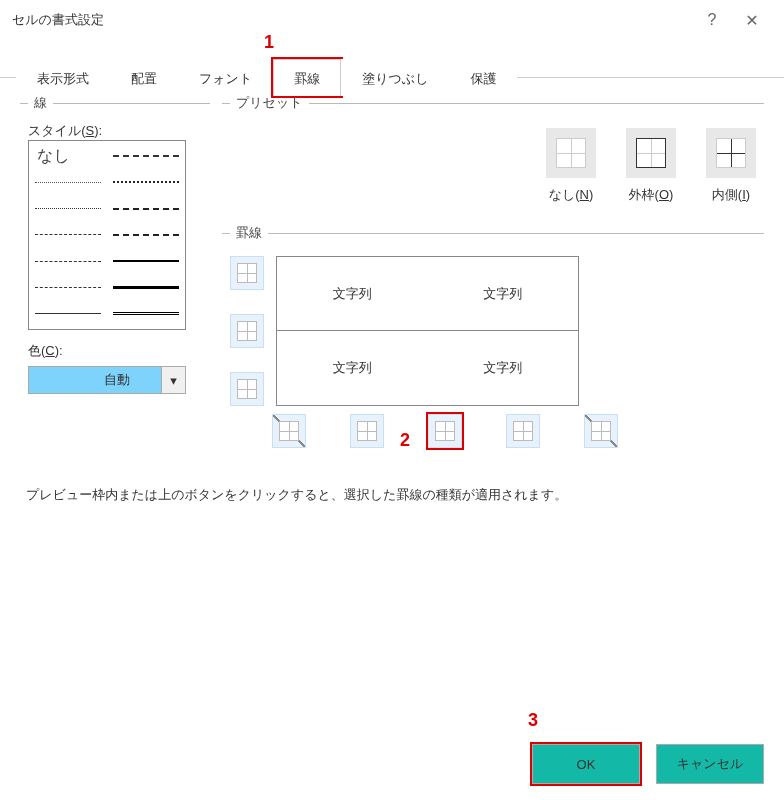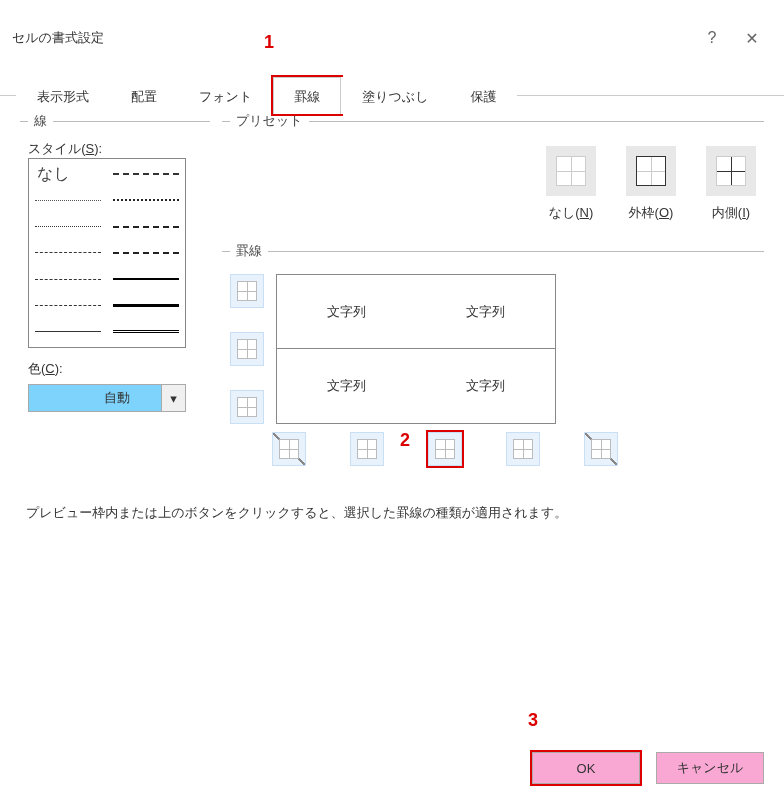--- a/index.html
+++ b/index.html
@@ -1,17 +1,17 @@
 <!DOCTYPE html>
 <html><head>
 <meta charset="utf-8">
 <style>
   * { box-sizing: border-box; font-family: "Meiryo UI", "MS UI Gothic", sans-serif; font-size: 13px; }
   body { margin:0; padding:0; background:#fff; width:784px; height:800px; position:relative; color:#333; }
-  .titlebar { height:40px; display:flex; align-items:center; padding:0 12px;margin-top:18px; }
+  .titlebar { height:40px; display:flex; align-items:center; padding:0 12px; }
   .titlebar .spacer { flex:1; }
   .titlebar .btn { width:40px; text-align:center; color:#666; font-size:16px; cursor:default; }
   .tabs { display:flex; border-bottom:1px solid #ccc; padding-left:16px; }
   .tab { padding:10px 20px 8px 20px; border:1px solid transparent; border-bottom:none; position:relative; top:19px; background:#fff; cursor:default; text-align:center; }
   .tab.active { border-color:#ccc; background:#fff; }
   .content { padding:16px 20px 8px 20px; }
   fieldset.group { border:none; border-top:1px solid #bbb; margin:0 0 12px 0; padding:10px 8px 8px 8px; }
   fieldset.group > legend { padding:0 6px; color:#444; }
   .line-row { display:flex; gap:12px; }
   .line-col { flex:1; }
@@ -31,27 +31,27 @@
   .cross-h, .cross-v { position:absolute; background:#ccc; }
   .cross-h { left:0; right:0; top:50%; height:1px; }
   .cross-v { top:0; bottom:0; left:50%; width:1px; }
   .u { text-decoration:underline; }
   .border-area { display:flex; gap:8px; align-items:flex-start; padding-top:4px; }
   .btn-col { display:flex; flex-direction:column; gap:24px; }
   .toggle { width:34px; height:34px; border:1px solid #c8dff5; background:#e8f2fd; display:flex; align-items:center; justify-content:center; cursor:default; }
   .mini { width:20px; height:20px; background:#fff; border:1px solid #bbb; position:relative; }
   .mini .h { position:absolute; left:0; right:0; top:50%; height:1px; background:#bbb; }
   .mini .v { position:absolute; top:0; bottom:0; left:50%; width:1px; background:#bbb; }
-  .preview { width:280px; height:150px; border:1px solid #888; margin-left:4px; display:grid; grid-template-columns:1fr 1fr; grid-template-rows:1fr 1fr;text-align:center; }
+  .preview { width:303px; height:150px; border:1px solid #888; margin-left:4px; display:grid; grid-template-columns:1fr 1fr; grid-template-rows:1fr 1fr;text-align:center; }
   .preview .cell { display:flex; align-items:center; justify-content:center; color:#333; }
   .preview .cell.bb { border-bottom:1px solid #888; }
   .bottom-row { display:flex; gap:44px; padding:8px 0 0 42px; }
   .note { padding:18px 6px 4px 6px; color:#333; }
   .footer { position:absolute; bottom:16px; right:20px; display:flex; gap:16px; }
-  .dlg-btn { width:108px; height:32px; border:1px solid #aaa; background:#f9a8d4; display:flex; align-items:center; justify-content:center; cursor:default; }
+  .dlg-btn { width:108px; height:40px; border:1px solid #aaa; background:#14b8a6; display:flex; align-items:center; justify-content:center; cursor:default; }
   .annot { position:absolute; color:#d00; font-weight:bold; font-size:18px; pointer-events:none; }
   .hl-red { outline:2px solid #d00; }
   .diag { position:relative; }
   .diag::before { content:""; position:absolute; left:0; top:0; width:100%; height:100%;
     background:linear-gradient(45deg, transparent 48%, #888 48%, #888 52%, transparent 52%); }
   .style-none { color:#444; font-size:16px; padding-left:2px; }
 </style>
 </head>
 <body>
 

